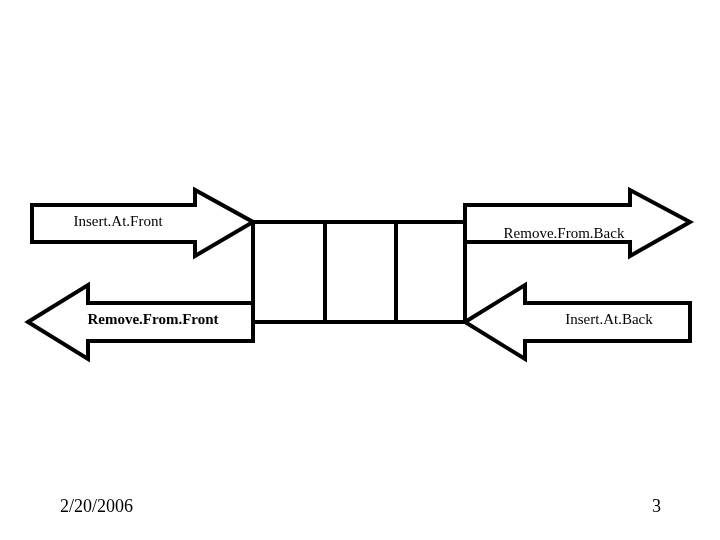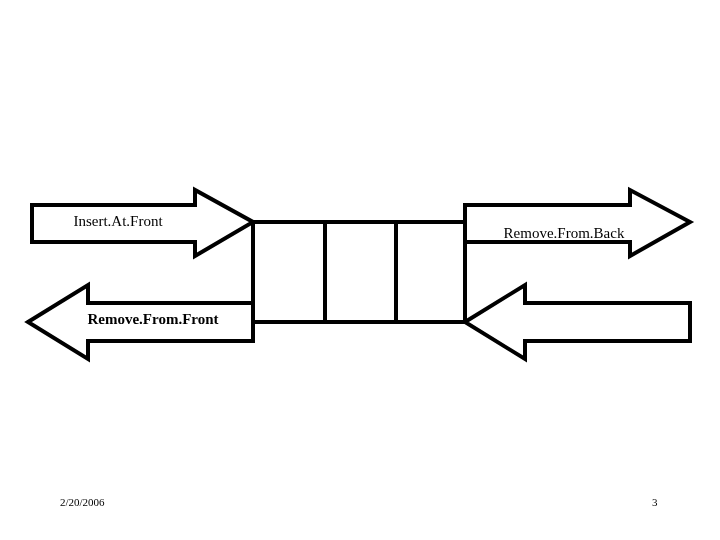--- a/index.html
+++ b/index.html
@@ -65,21 +65,21 @@
     width: 188px;
   }
   #label-insert-at-back {
     left: 528px;
     top: 312px;
     width: 162px;
   }
   .footer-text {
     position: absolute;
     font-family: "Liberation Serif", "DejaVu Serif", serif;
-    font-size: 11px;
+    font-size: 18px;
     color: #000000;
     white-space: nowrap;
   }
   #footer-date {
     left: 60px;
     top: 496px;
   }
   #footer-page-number {
     left: 652px;
     top: 496px;
@@ -107,18 +107,19 @@
     <line class="cell-line" x1="396" y1="222" x2="396" y2="322"></line>
 
   </svg>
 
   <div class="arrow-label" id="label-insert-at-front">Insert.At.Front</div>
 
   <div class="arrow-label" id="label-remove-from-front">Remove.From.Front</div>
 
   <div class="arrow-label" id="label-remove-from-back">Remove.From.Back</div>
 
+  <div class="arrow-label" id="label-insert-at-back">Insert.At.Back</div>
 
   <div class="footer-text" id="footer-date">2/20/2006</div>
 
   <div class="footer-text" id="footer-page-number">3</div>
 
 </div>
 
 </body></html>

